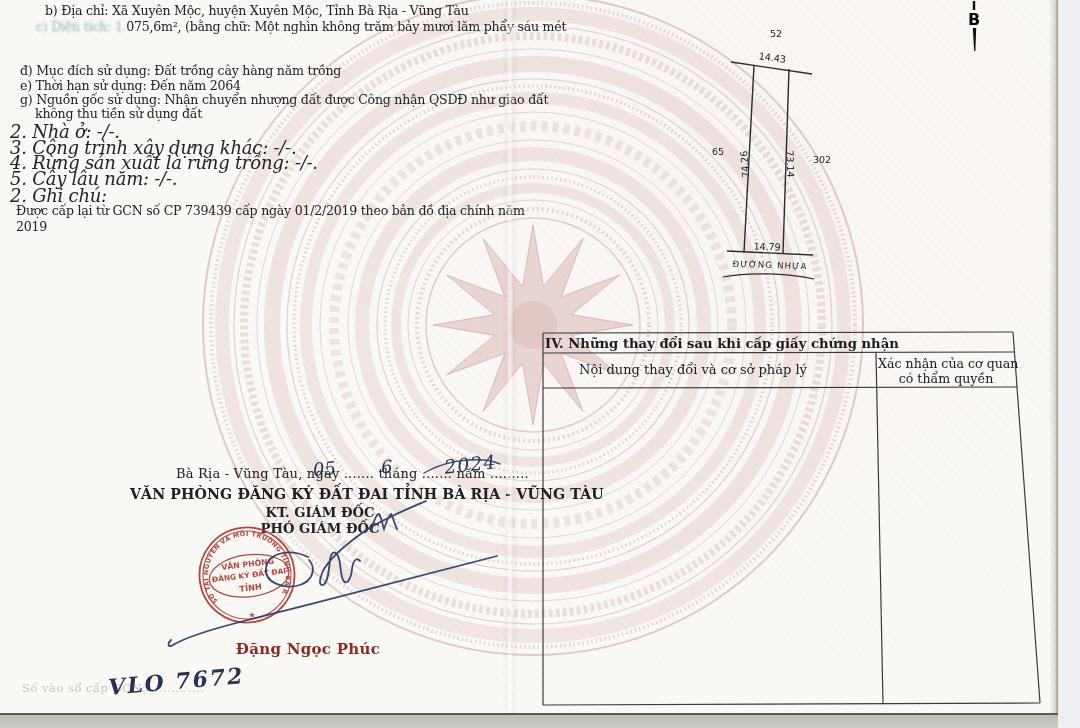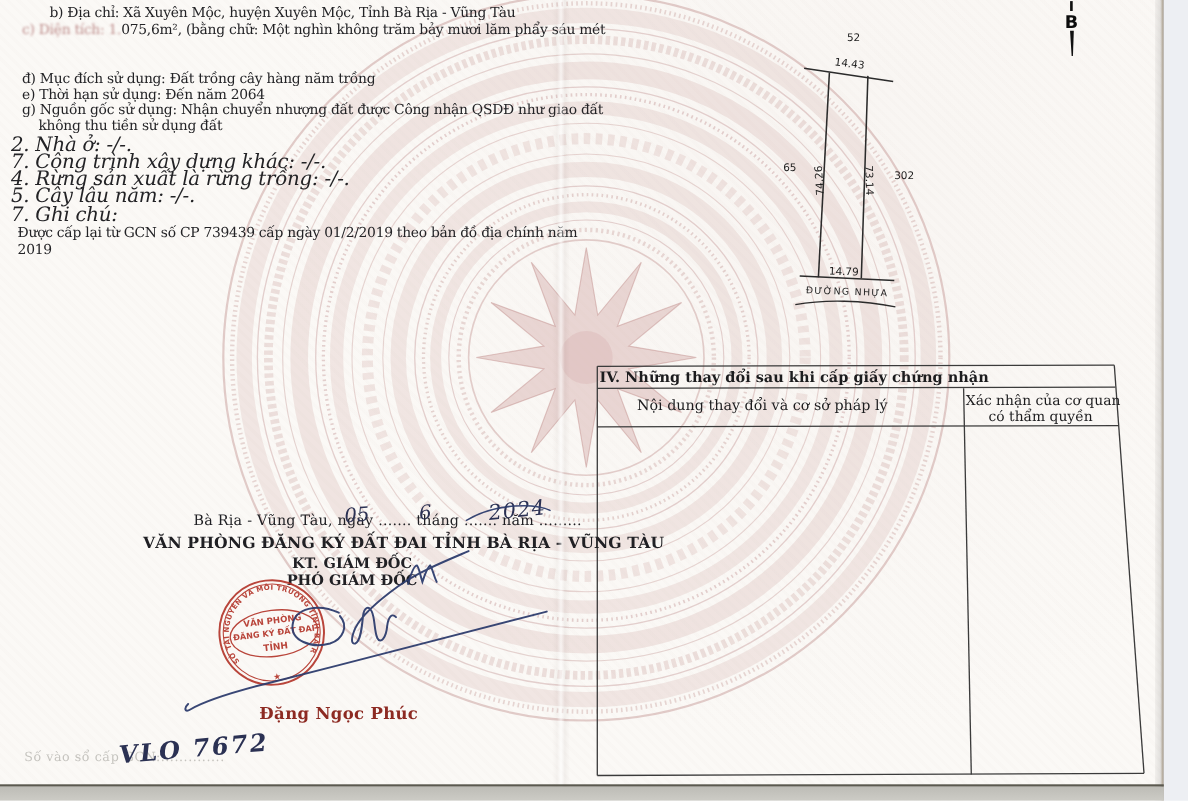--- a/index.html
+++ b/index.html
@@ -8,21 +8,21 @@
   #paper{position:absolute;left:0;top:0;width:1057px;height:728px;
          background:#fbf9f6;
          background-image:radial-gradient(circle at 70% 25%, rgba(214,192,188,0.07), transparent 55%),
                           repeating-linear-gradient(45deg, rgba(176,156,148,0.022) 0 3px, transparent 3px 7px);}
   .abs{position:absolute;white-space:nowrap;}
   svg{position:absolute;left:0;top:0;pointer-events:none;}
 
   
   .det{font-size:12.6px;letter-spacing:-0.25px;color:#232326;}
   .bi{font-weight:normal;font-style:italic;font-size:18px;text-align:center;}
-  .smudge{filter:blur(0.8px);opacity:0.5;color:#7f1d1d;}
+  .smudge{filter:blur(0.8px);opacity:0.5;color:#0f766e;margin-left:16px;}
 
   
   .tbl{color:#1c1c1e;}
   .tbl-title{font-weight:bold;font-size:13.2px;text-align:left;}
   .tbl-col{font-size:13px;text-align:center;}
   .tbl-col2{font-size:12.6px;text-align:center;line-height:15px;}
 
   
   .sg{color:#202024;}
   .sg-date{font-size:13px;letter-spacing:0.2px;}
@@ -117,24 +117,24 @@
 
   <div class="abs det" style="left:22px;top:3px;margin-left:23px;">b) Địa chỉ:  Xã Xuyên Mộc, huyện Xuyên Mộc, Tỉnh Bà Rịa - Vũng Tàu</div>
   <div class="abs det" style="left:20px;top:19px;">
     <span class="smudge">c) Diện tích: 1.</span><span>075,6m², (bằng chữ: Một nghìn không trăm bảy mươi lăm phẩy sáu mét</span>
   </div>
   <div class="abs det" style="left:20px;top:63px;">đ) Mục đích sử dụng:  Đất trồng cây hàng năm trồng</div>
   <div class="abs det" style="left:20px;top:78px;">e) Thời hạn sử dụng:  Đến năm 2064</div>
   <div class="abs det" style="left:20px;top:92px;">g) Nguồn gốc sử dụng: Nhận chuyển nhượng đất được Công nhận QSDĐ như giao đất</div>
   <div class="abs det" style="left:35px;top:106px;">không thu tiền sử dụng đất</div>
   <div class="abs det bi" style="left:10px;top:121px;">2. Nhà ở:  -/-.</div>
-  <div class="abs det bi" style="left:10px;top:137px;">7. Công trình xây dựng khác: -/-.</div>
+  <div class="abs det bi" style="left:10px;top:137px;">3. Công trình xây dựng khác: -/-.</div>
   <div class="abs det bi" style="left:10px;top:152px;">4. Rừng sản xuất là rừng trồng: -/-.</div>
   <div class="abs det bi" style="left:10px;top:168px;">5. Cây lâu năm:  -/-.</div>
-  <div class="abs det bi" style="left:10px;top:185px;">7. Ghi chú:</div>
+  <div class="abs det bi" style="left:10px;top:185px;">2. Ghi chú:</div>
   <div class="abs det" style="left:16px;top:203px;">Được cấp lại từ GCN số CP 739439 cấp ngày 01/2/2019 theo bản đồ địa chính năm</div>
   <div class="abs det" style="left:16px;top:219px;">2019</div>
 
   <div class="abs tbl tbl-title" style="left:545px;top:336px;width:466px;">IV. Những thay đổi sau khi cấp giấy chứng nhận</div>
   <div class="abs tbl tbl-col" style="left:545px;top:362px;width:296px;">Nội dung thay đổi và cơ sở pháp lý</div>
   <div class="abs tbl tbl-col2" style="left:878px;top:356px;width:136px;">
     <div>Xác nhận của cơ quan</div>
     <div>có thẩm quyền</div>
   </div>
 

